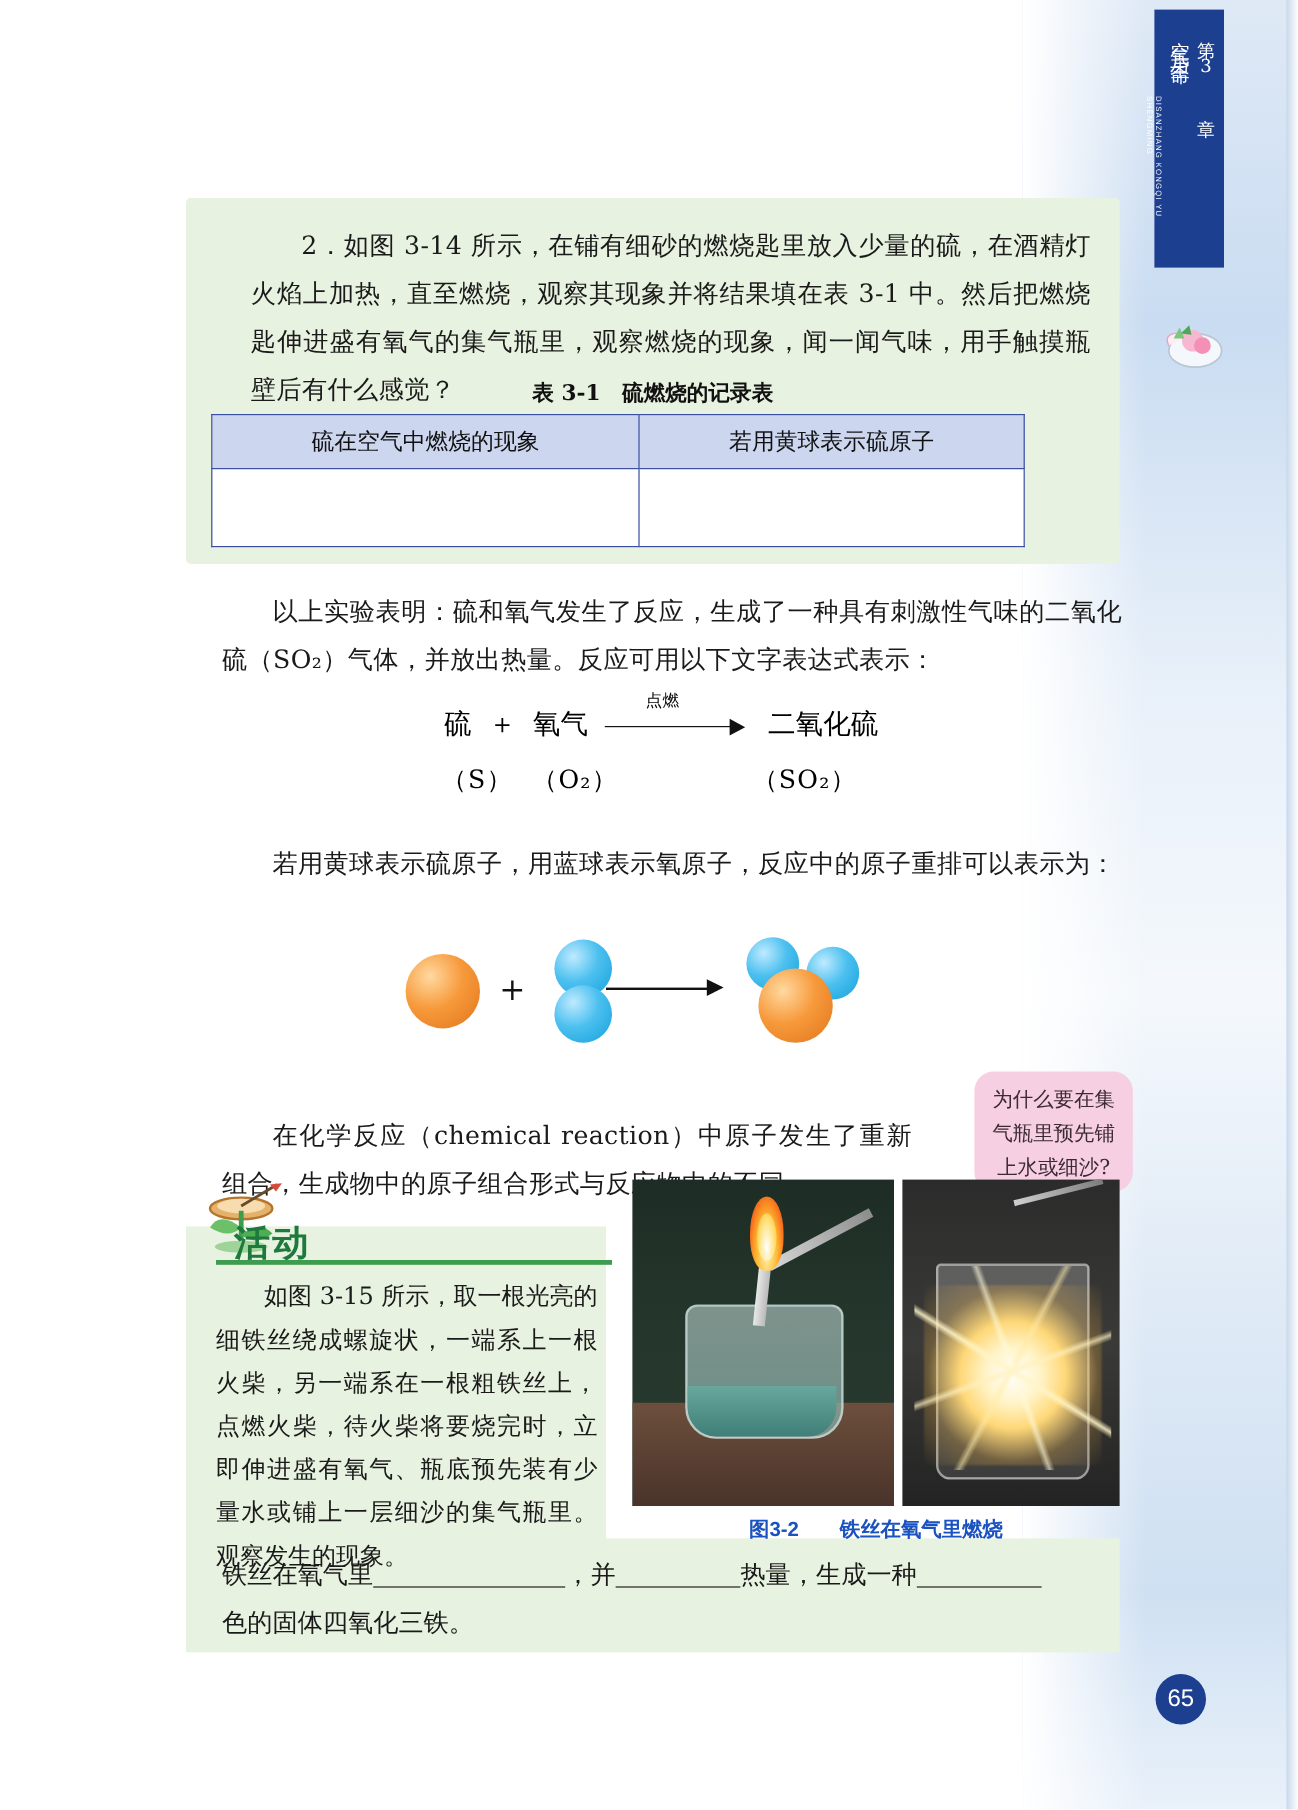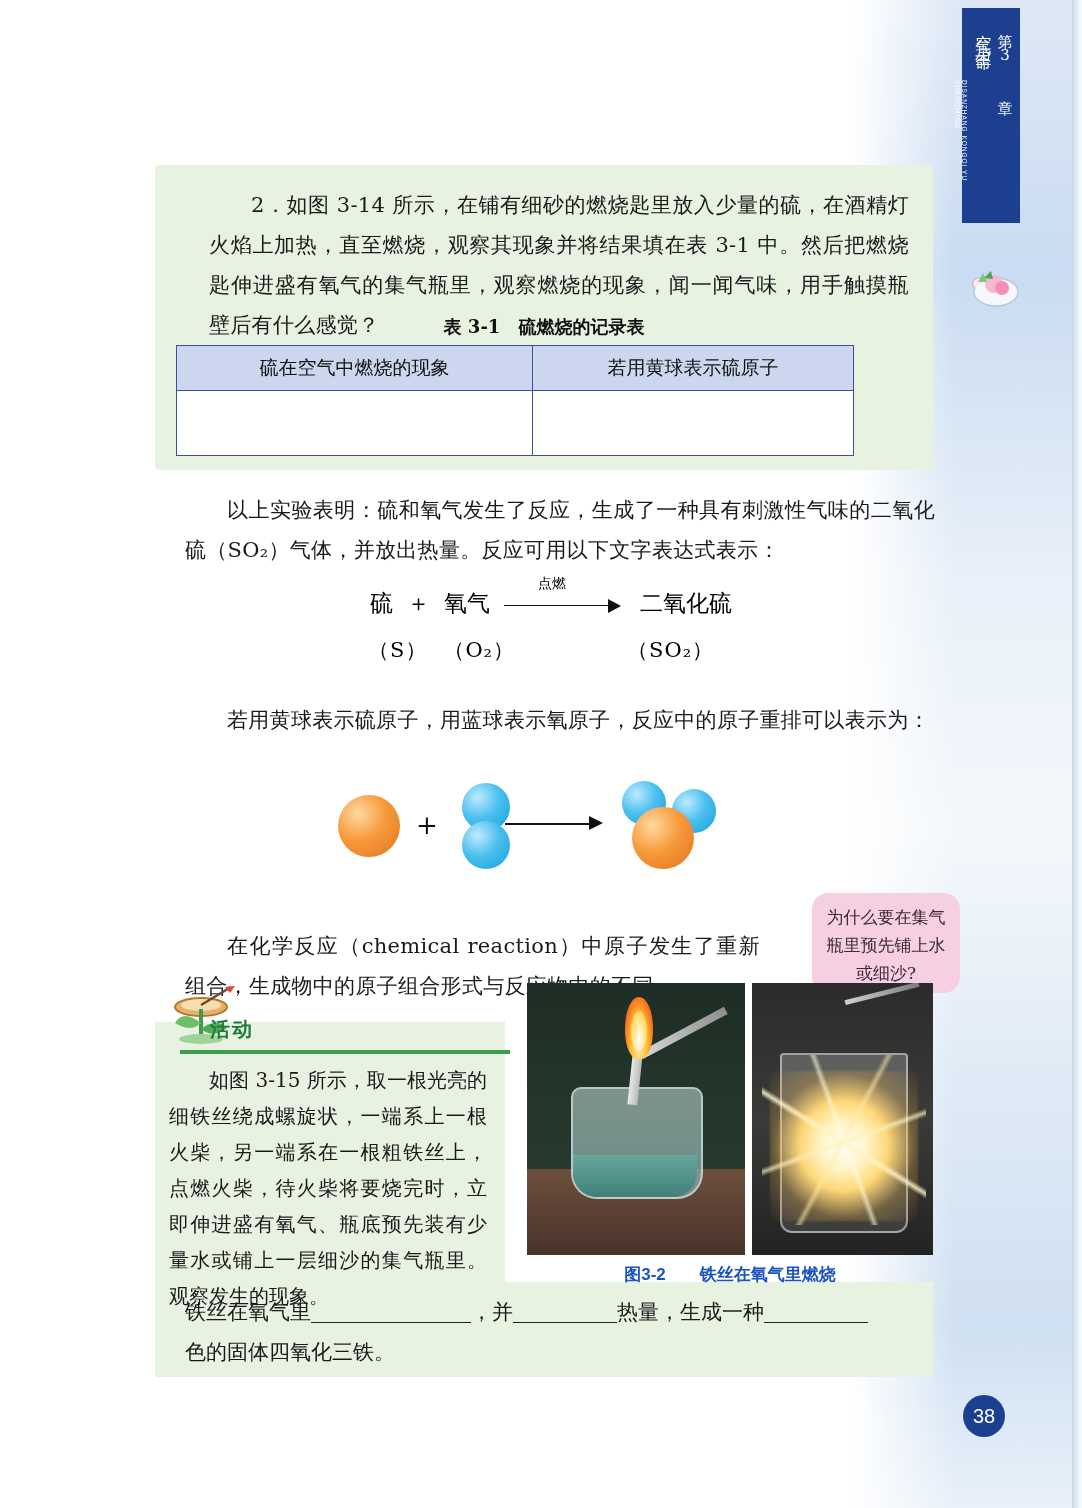--- a/index.html
+++ b/index.html
@@ -258,21 +258,21 @@
     border-left: 14px solid #111;
     border-top: 7.5px solid transparent;
     border-bottom: 7.5px solid transparent;
   }
 
   
   .callout {
     position: absolute;
     left: 812px;
     top: 893px;
-    width: 148px;
+    width: 132px;
     height: 100px;
     background: #f7cfe3;
     border-radius: 16px;
     color: #3c2a33;
     font-size: 17px;
     line-height: 28px;
     text-align: center;
     padding: 10px 8px 0 8px;
     box-sizing: border-box;
   }
@@ -296,39 +296,39 @@
   }
   .activity-header {
     position: absolute;
     left: 165px;
     top: 985px;
     width: 210px;
     height: 60px;
   }
   .activity-label {
     position: absolute;
-    left: 210px;
+    left: 195px;
     top: 1016px;
-    font-size: 20px;
+    font-size: 30px;
     font-weight: bold;
     color: #1d7a3c;
     letter-spacing: 2px;
     font-family: Liberation Mono, monospace;
   }
   .activity-underline {
     position: absolute;
     left: 180px;
     top: 1050px;
     width: 330px;
     height: 4px;
     background: #3e9c4f;
   }
   .activity-text {
     position: absolute;
-    left: 169px;
+    left: 180px;
     top: 1062px;
     width: 318px;
     font-size: 20px;
     line-height: 36px;
     text-align: justify;
     color: #1a1a1a;
   }
   .blank-text {
     position: absolute;
     left: 185px;
@@ -581,15 +581,15 @@
     <div class="p2-beaker"></div>
     <div class="p2-glow"></div>
     <div class="p2-sparks"></div>
     <div class="p2-wire"></div>
   </div>
 
   <div class="fig-caption">
     <span>图3-2</span><span class="cap2">铁丝在氧气里燃烧</span>
   </div>
 
-  <div class="page-num">38</div>
+  <div class="page-num">65</div>
 
 </div>
 
 </body></html>

